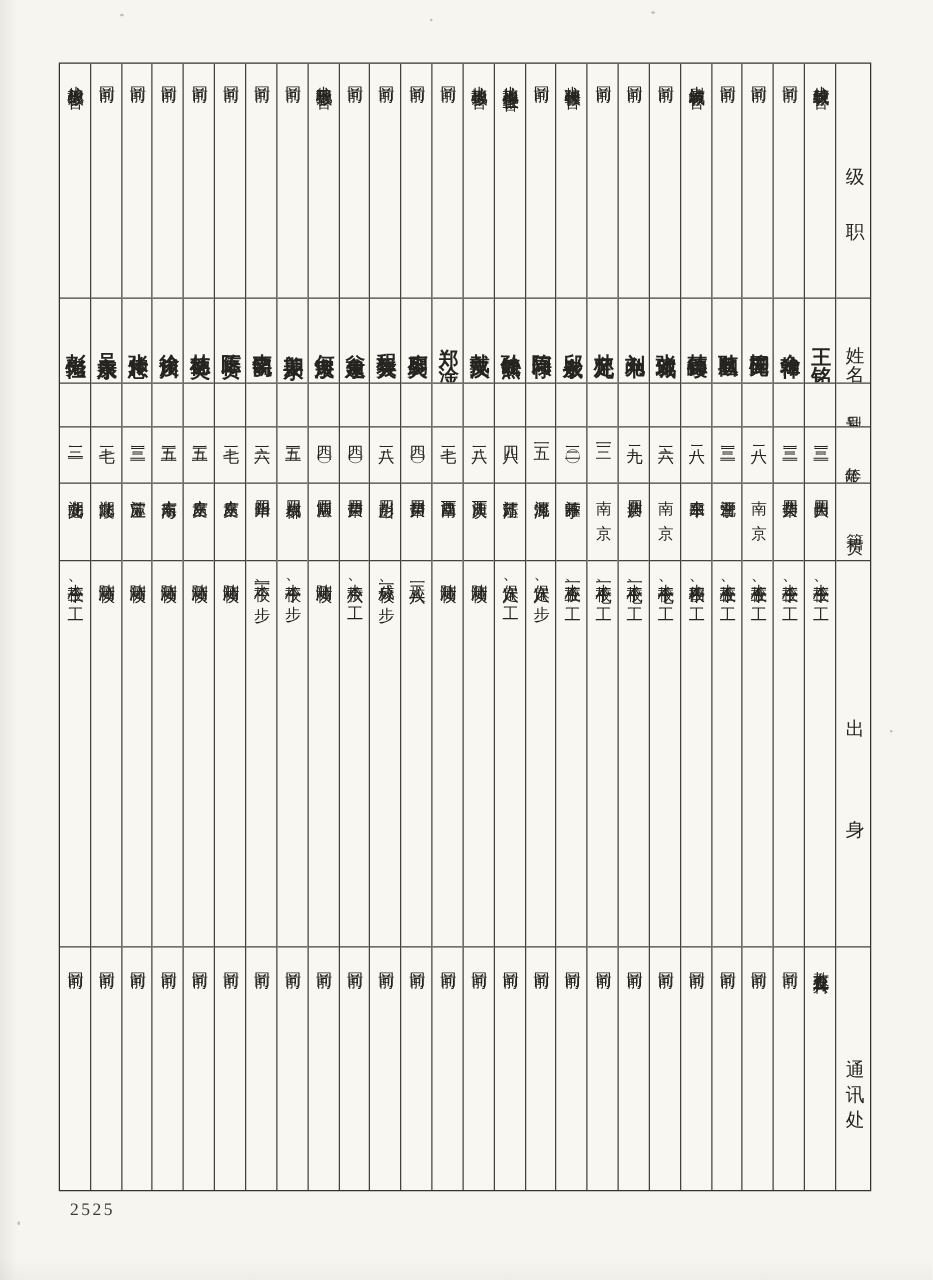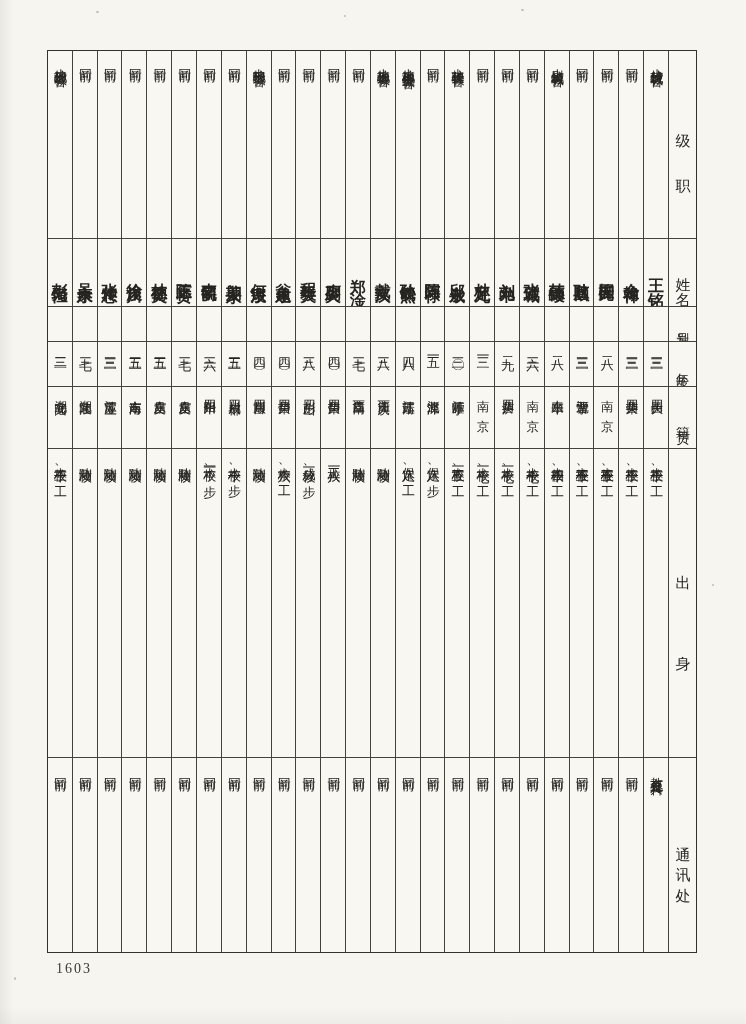--- a/index.html
+++ b/index.html
@@ -663,19 +663,19 @@
     </div>
     <div class="cell origin">
       <span class="vtext">本校十三、工</span>
     </div>
     <div class="cell contact">
       <span class="vtext">同前</span>
     </div>
   </div>
   </div>
 
-<div class="page-number">1603</div>
+<div class="page-number">2525</div>
 
 <div class="speck" style="left:96px;top:11px;width:3px;height:2px;"></div>
 <div class="speck" style="left:344px;top:15px;width:2px;height:2px;"></div>
 <div class="speck" style="left:521px;top:9px;width:3px;height:2px;"></div>
 <div class="speck" style="left:712px;top:584px;width:2px;height:2px;"></div>
 <div class="speck" style="left:14px;top:977px;width:2px;height:3px;"></div>
 
 </body></html>

